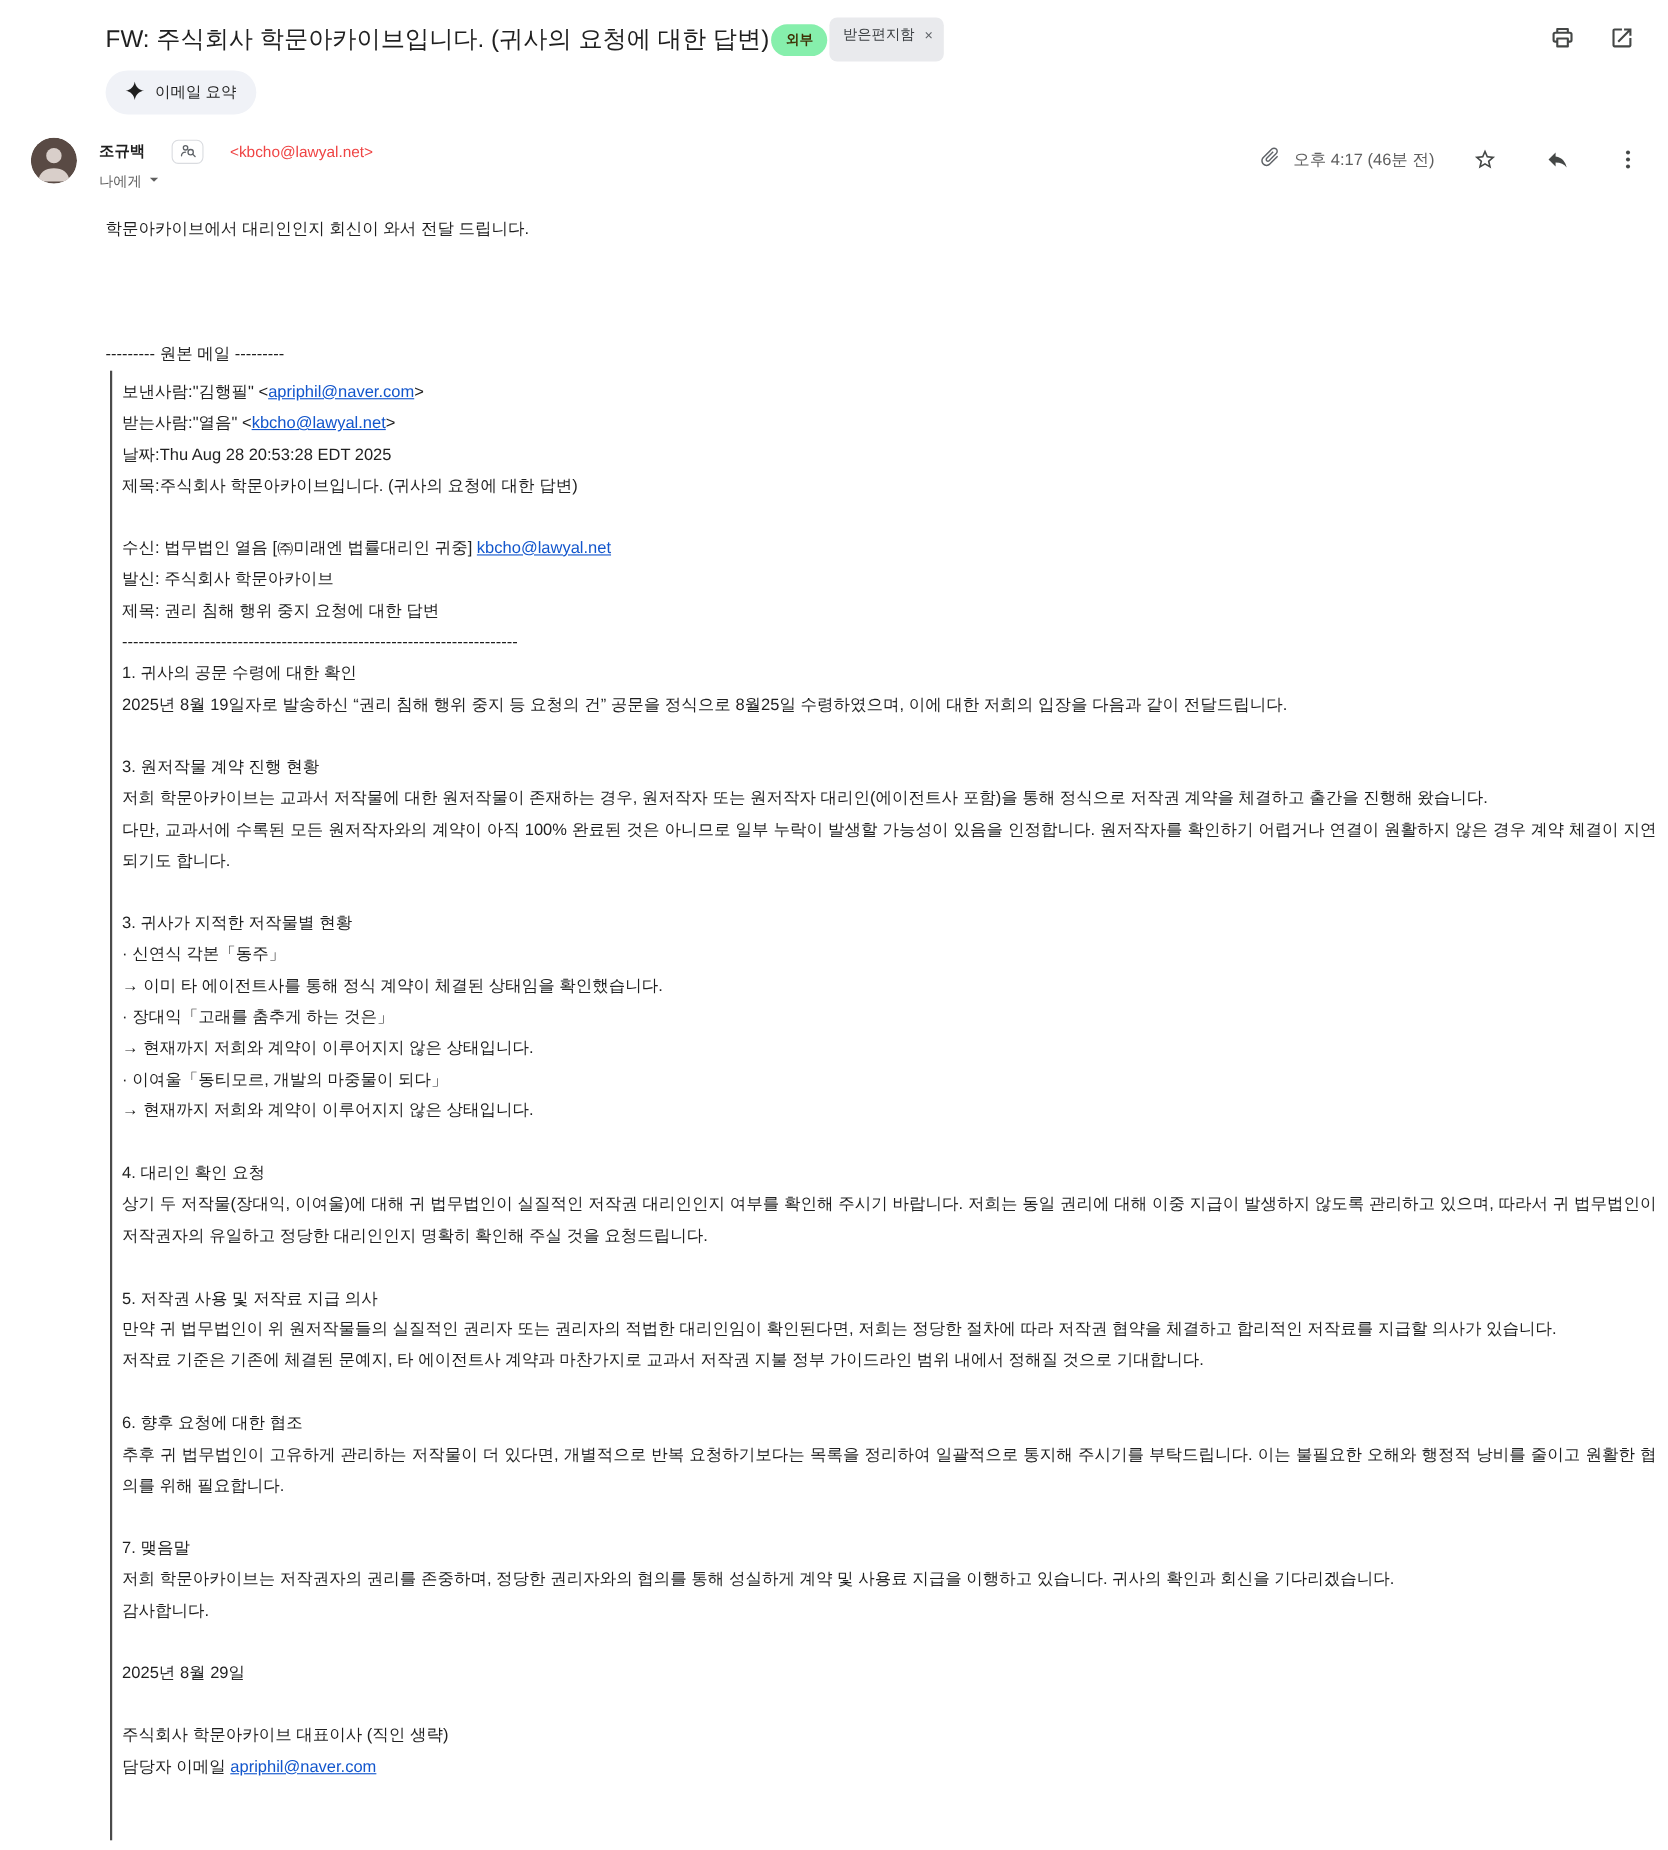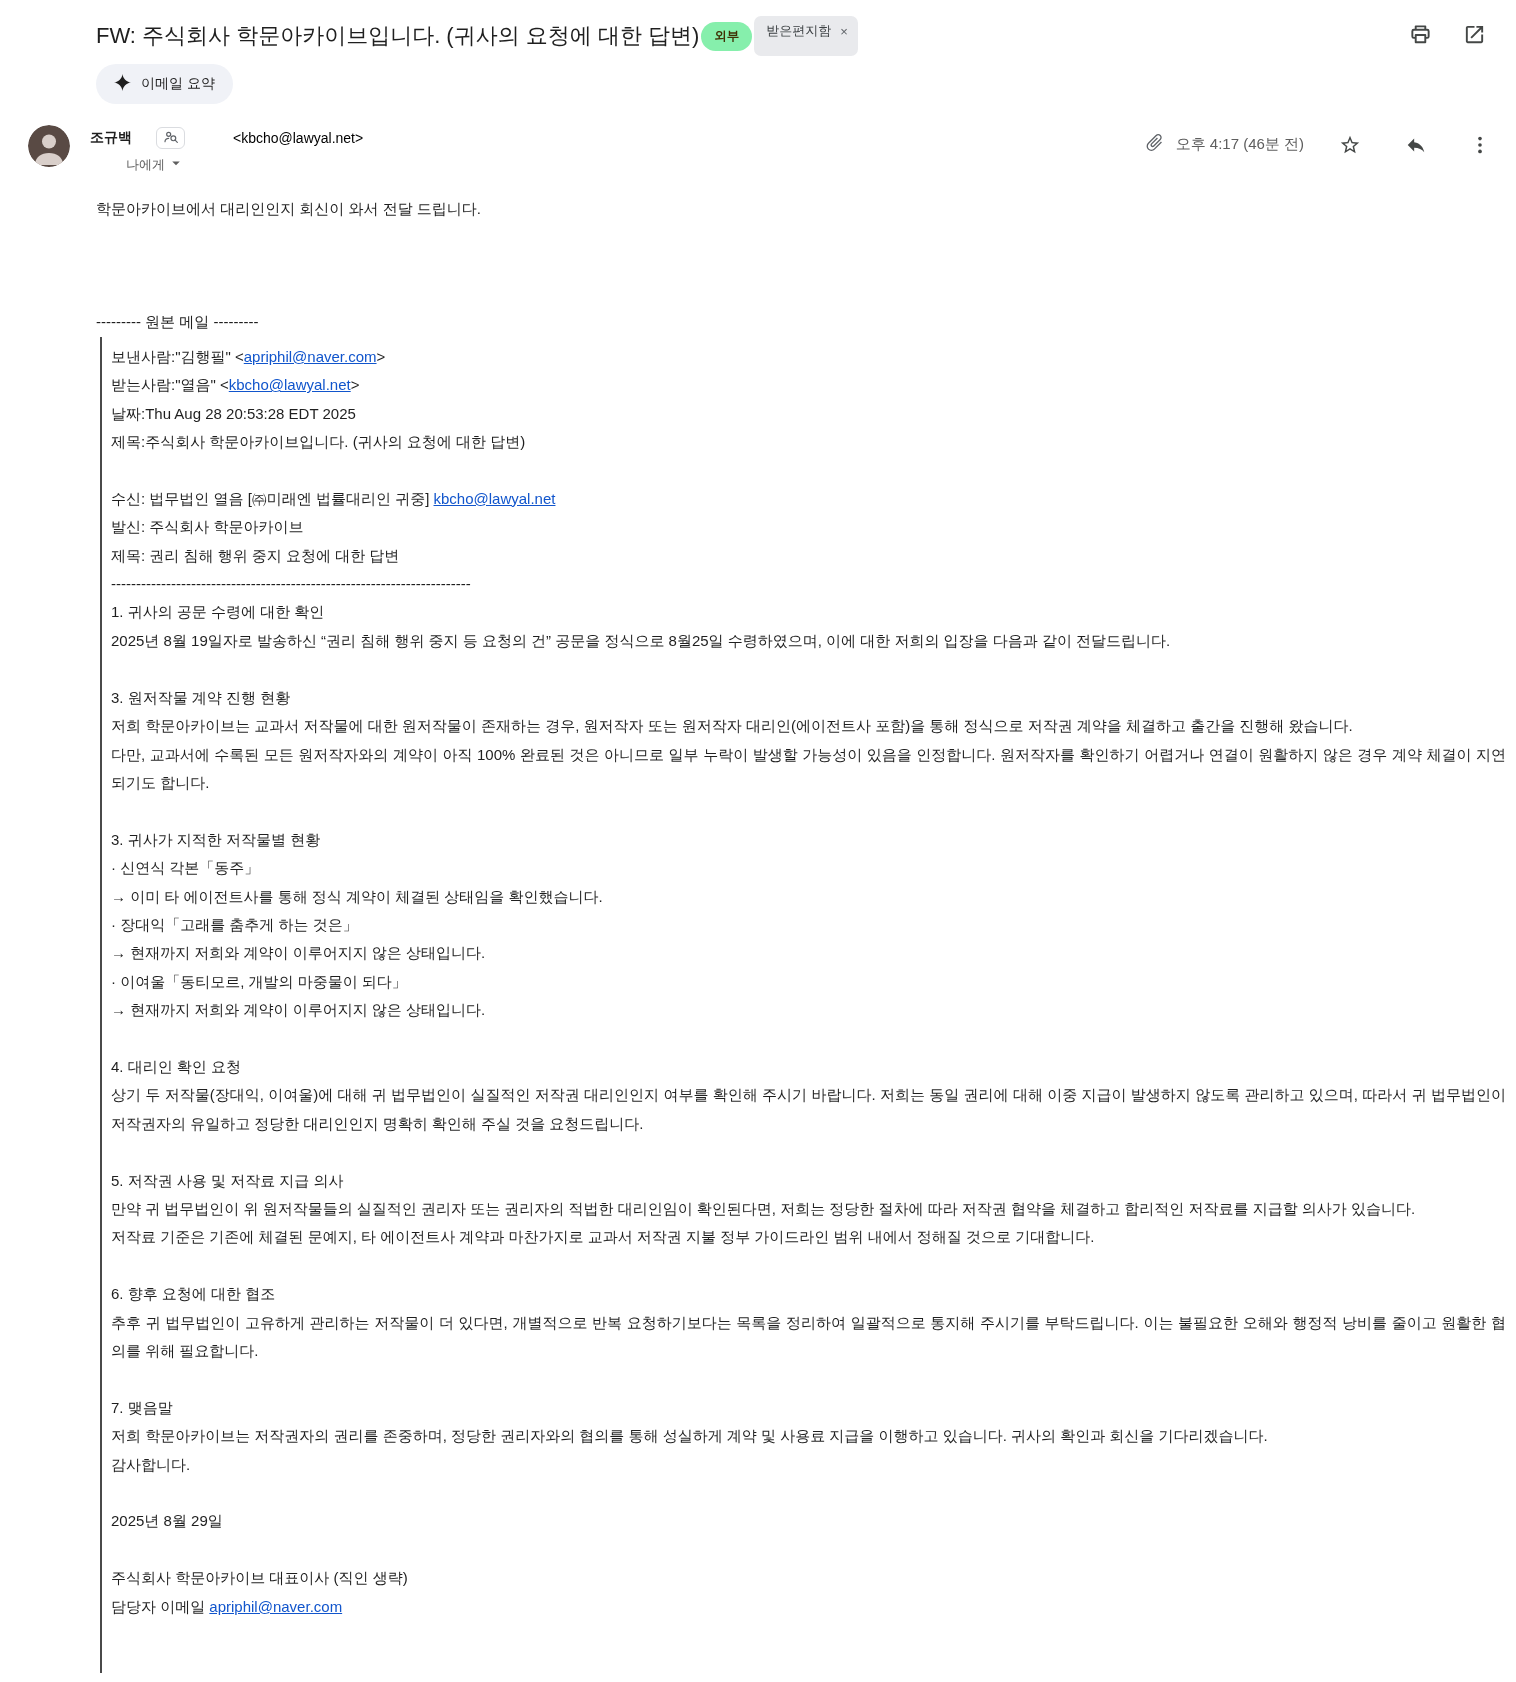--- a/index.html
+++ b/index.html
@@ -28,22 +28,22 @@
     display:flex; align-items:center; gap:10px; padding:0 18px; font-size:14px; color:#1f1f1f;
     cursor:pointer; border:none;
   }
   
   .sender-row { position:absolute; left:28px; top:125px; right:24px; display:flex; align-items:flex-start; }
   .avatar { width:42px; height:42px; border-radius:50%; overflow:hidden; flex:none; }
   .sender-main { margin-left:20px; padding-top:2px; }
   .sender-line1 { display:flex; align-items:center; gap:24px; font-size:14px; }
   .sender-name { font-weight:700; color:#1f1f1f; }
   .contact-chip { border:1px solid #dadce0; border-radius:6px; width:27px; height:20px; display:flex; align-items:center; justify-content:center; cursor:pointer; background:#fff; }
-  .sender-email { color:#000000;margin-left:24px; }
-  .sender-line2 { margin-top:5px; font-size:13px; color:#5e5e5e; display:flex; align-items:center; gap:2px; cursor:pointer;margin-left:36px; }
+  .sender-email { color:#ef4444; }
+  .sender-line2 { margin-top:5px; font-size:13px; color:#5e5e5e; display:flex; align-items:center; gap:2px; cursor:pointer; }
   .meta { margin-left:auto; display:flex; align-items:center; padding-top:7px; }
   .meta .attach { margin-right:11px; }
   .meta .date { font-size:15px; color:#5e5e5e; white-space:nowrap; }
   .meta .star { margin-left:34px; }
   .meta .reply { margin-left:42px; }
   .meta .more { margin-left:40px; }
   
   .mail-body { position:absolute; left:96px; top:195px; right:10px; font-size:15px; line-height:28.4px; color:#1f1f1f; }
   .intro { margin:0 0 85px 0; }
   .orig-label { margin:0; }

